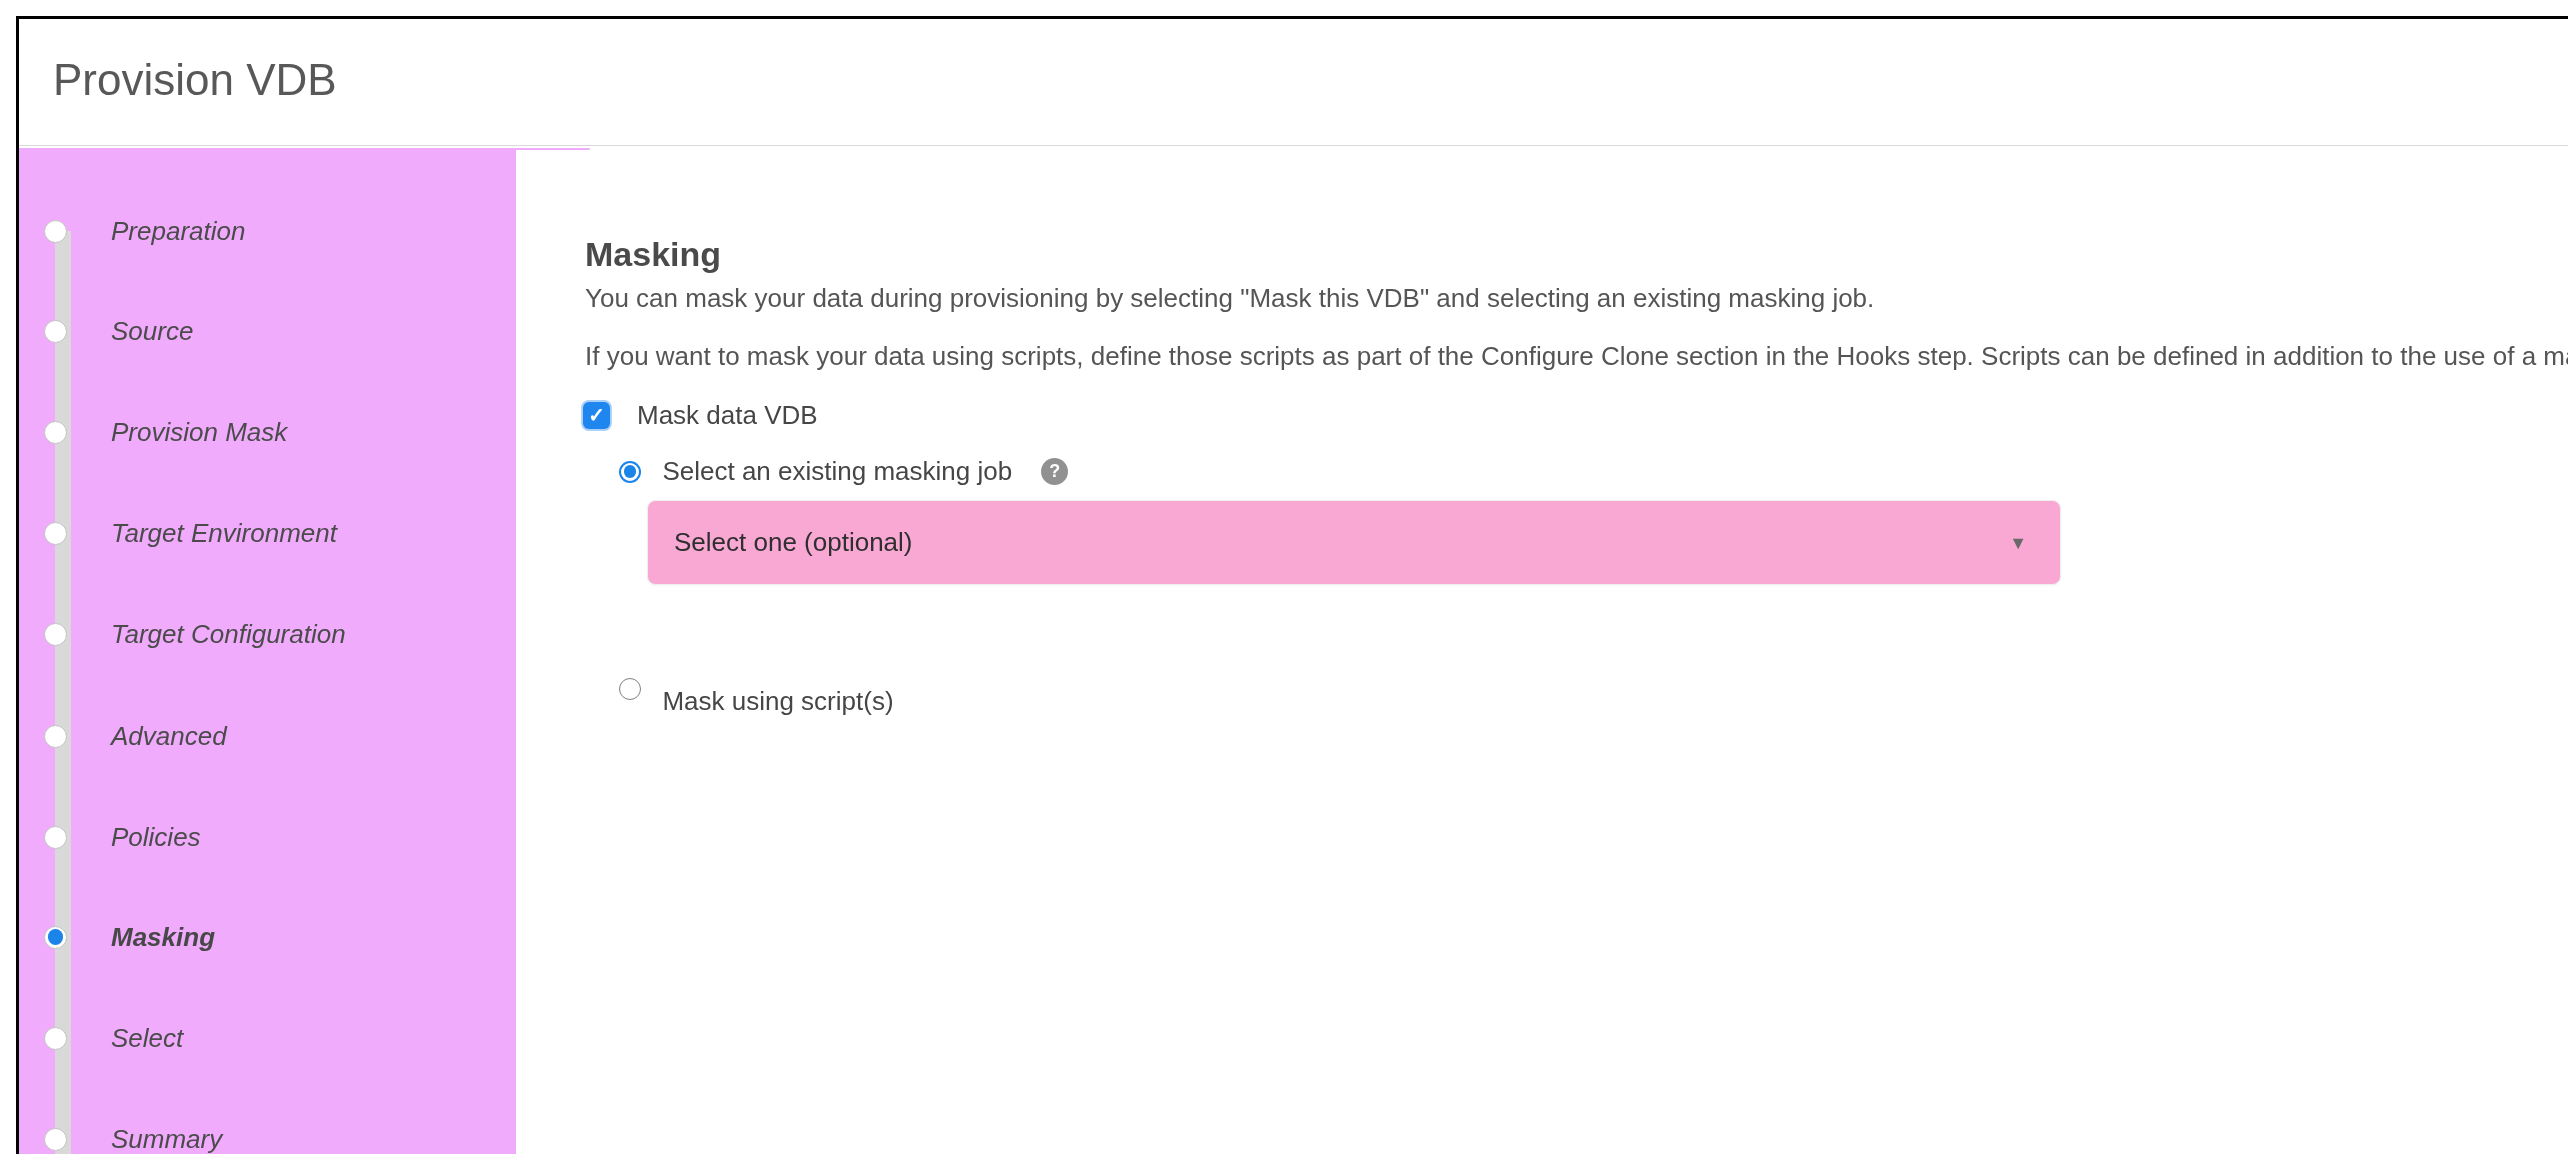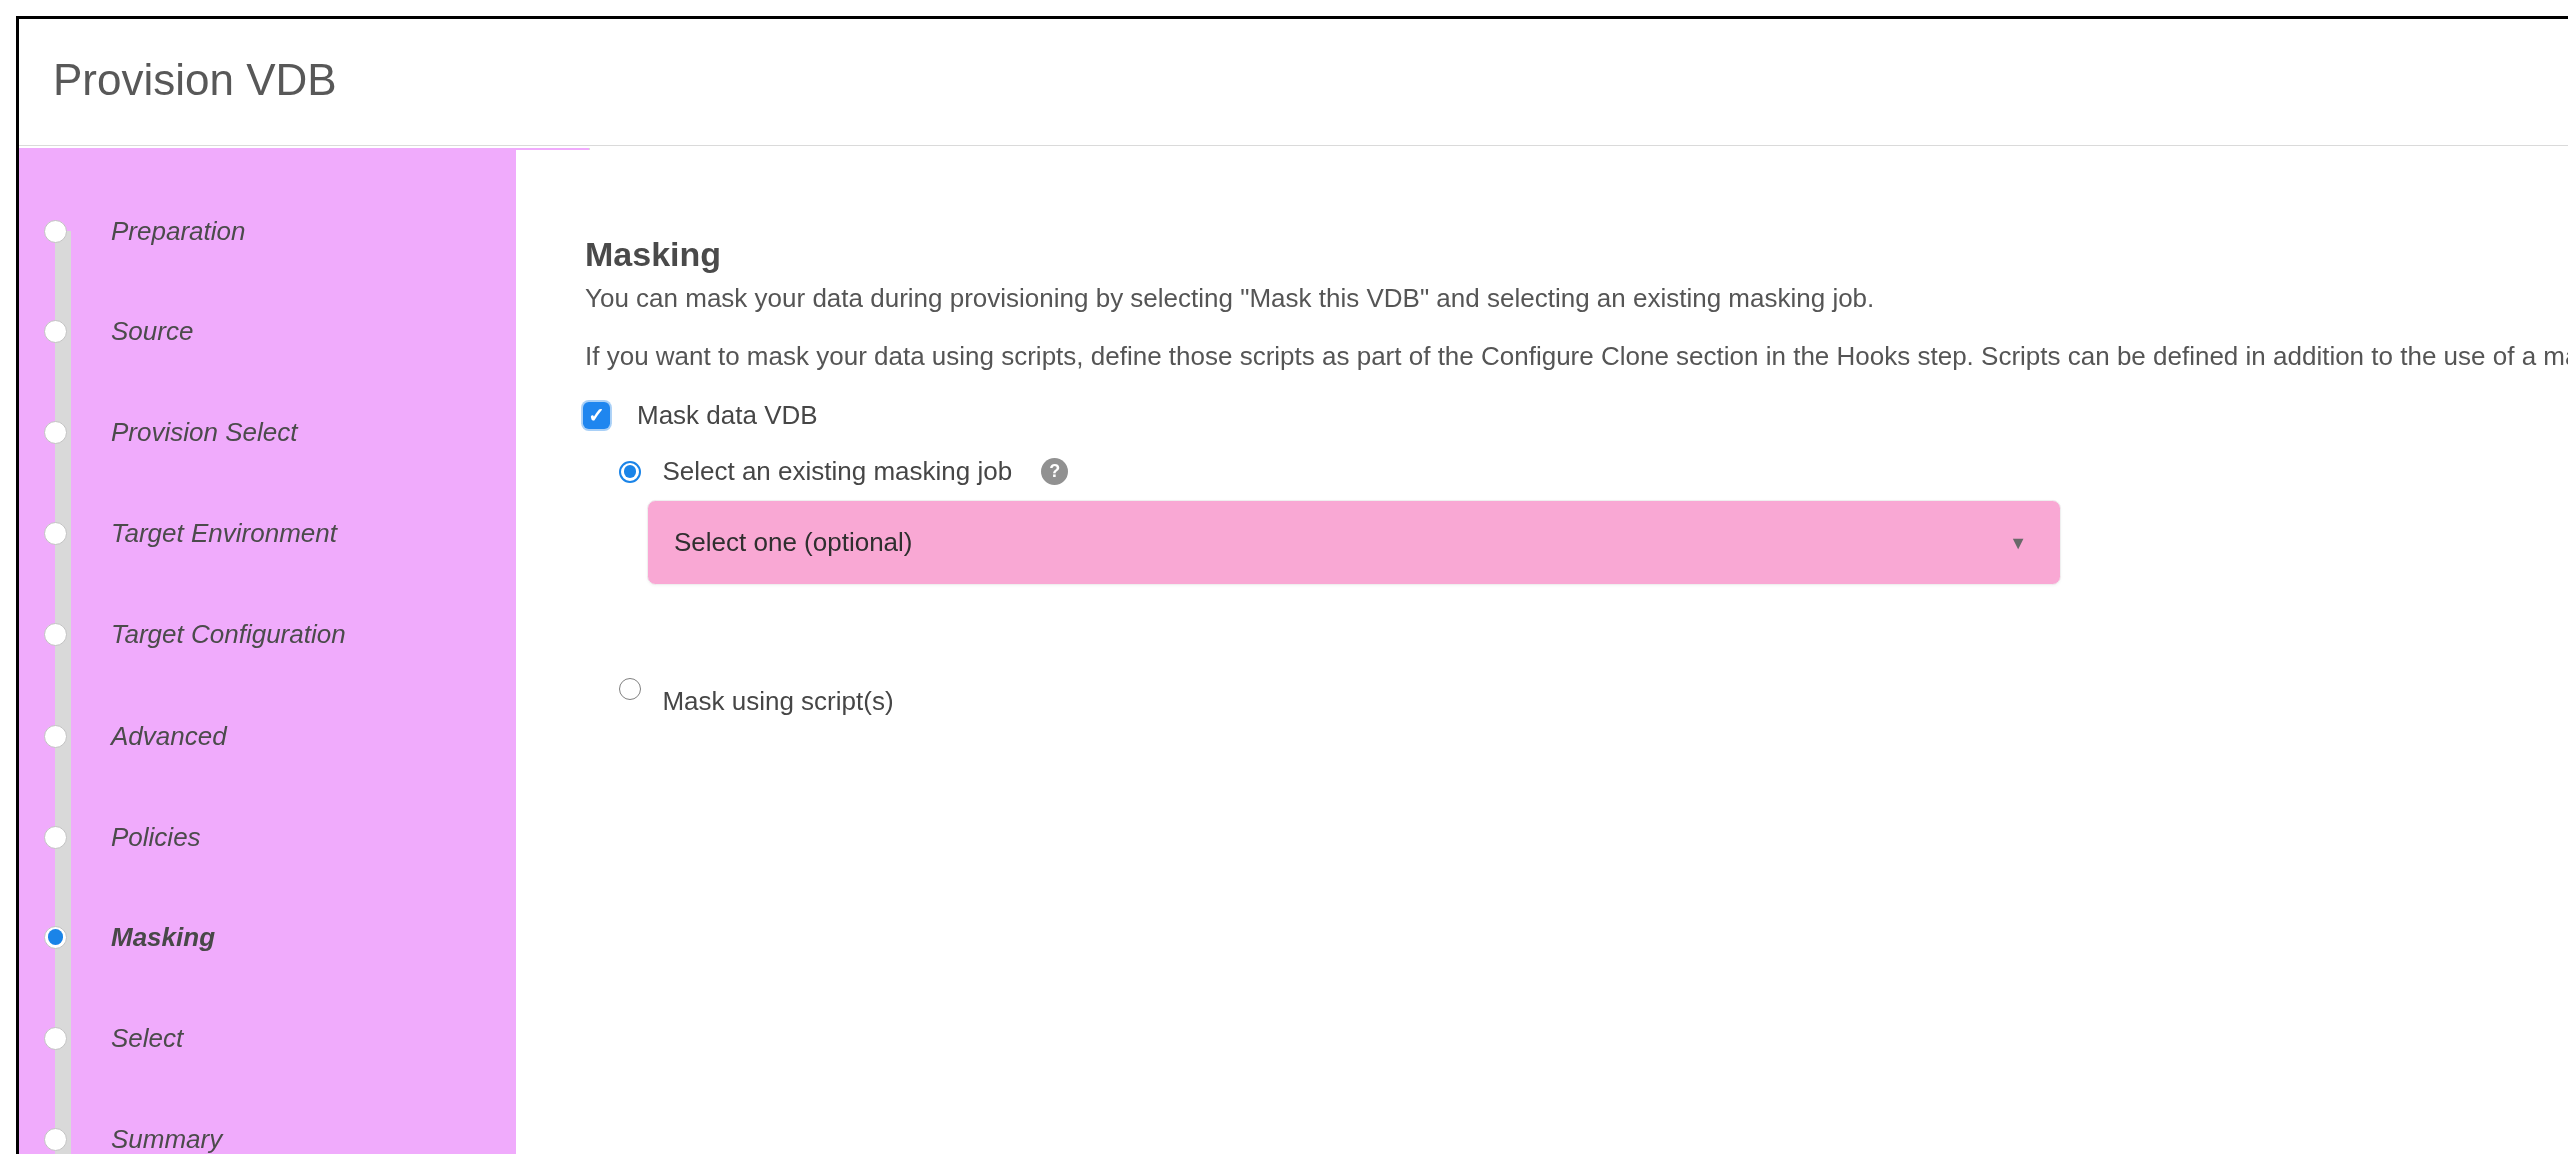--- a/index.html
+++ b/index.html
@@ -151,21 +151,21 @@
     <div class="step" style="top:60px">
       <span class="step-dot"></span>
       <span class="step-label">Preparation</span>
     </div>
     <div class="step" style="top:160px">
       <span class="step-dot"></span>
       <span class="step-label">Source</span>
     </div>
     <div class="step" style="top:261px">
       <span class="step-dot"></span>
-      <span class="step-label">Provision Select</span>
+      <span class="step-label">Provision Mask</span>
     </div>
     <div class="step" style="top:362px">
       <span class="step-dot"></span>
       <span class="step-label">Target Environment</span>
     </div>
     <div class="step" style="top:463px">
       <span class="step-dot"></span>
       <span class="step-label">Target Configuration</span>
     </div>
     <div class="step" style="top:565px">

